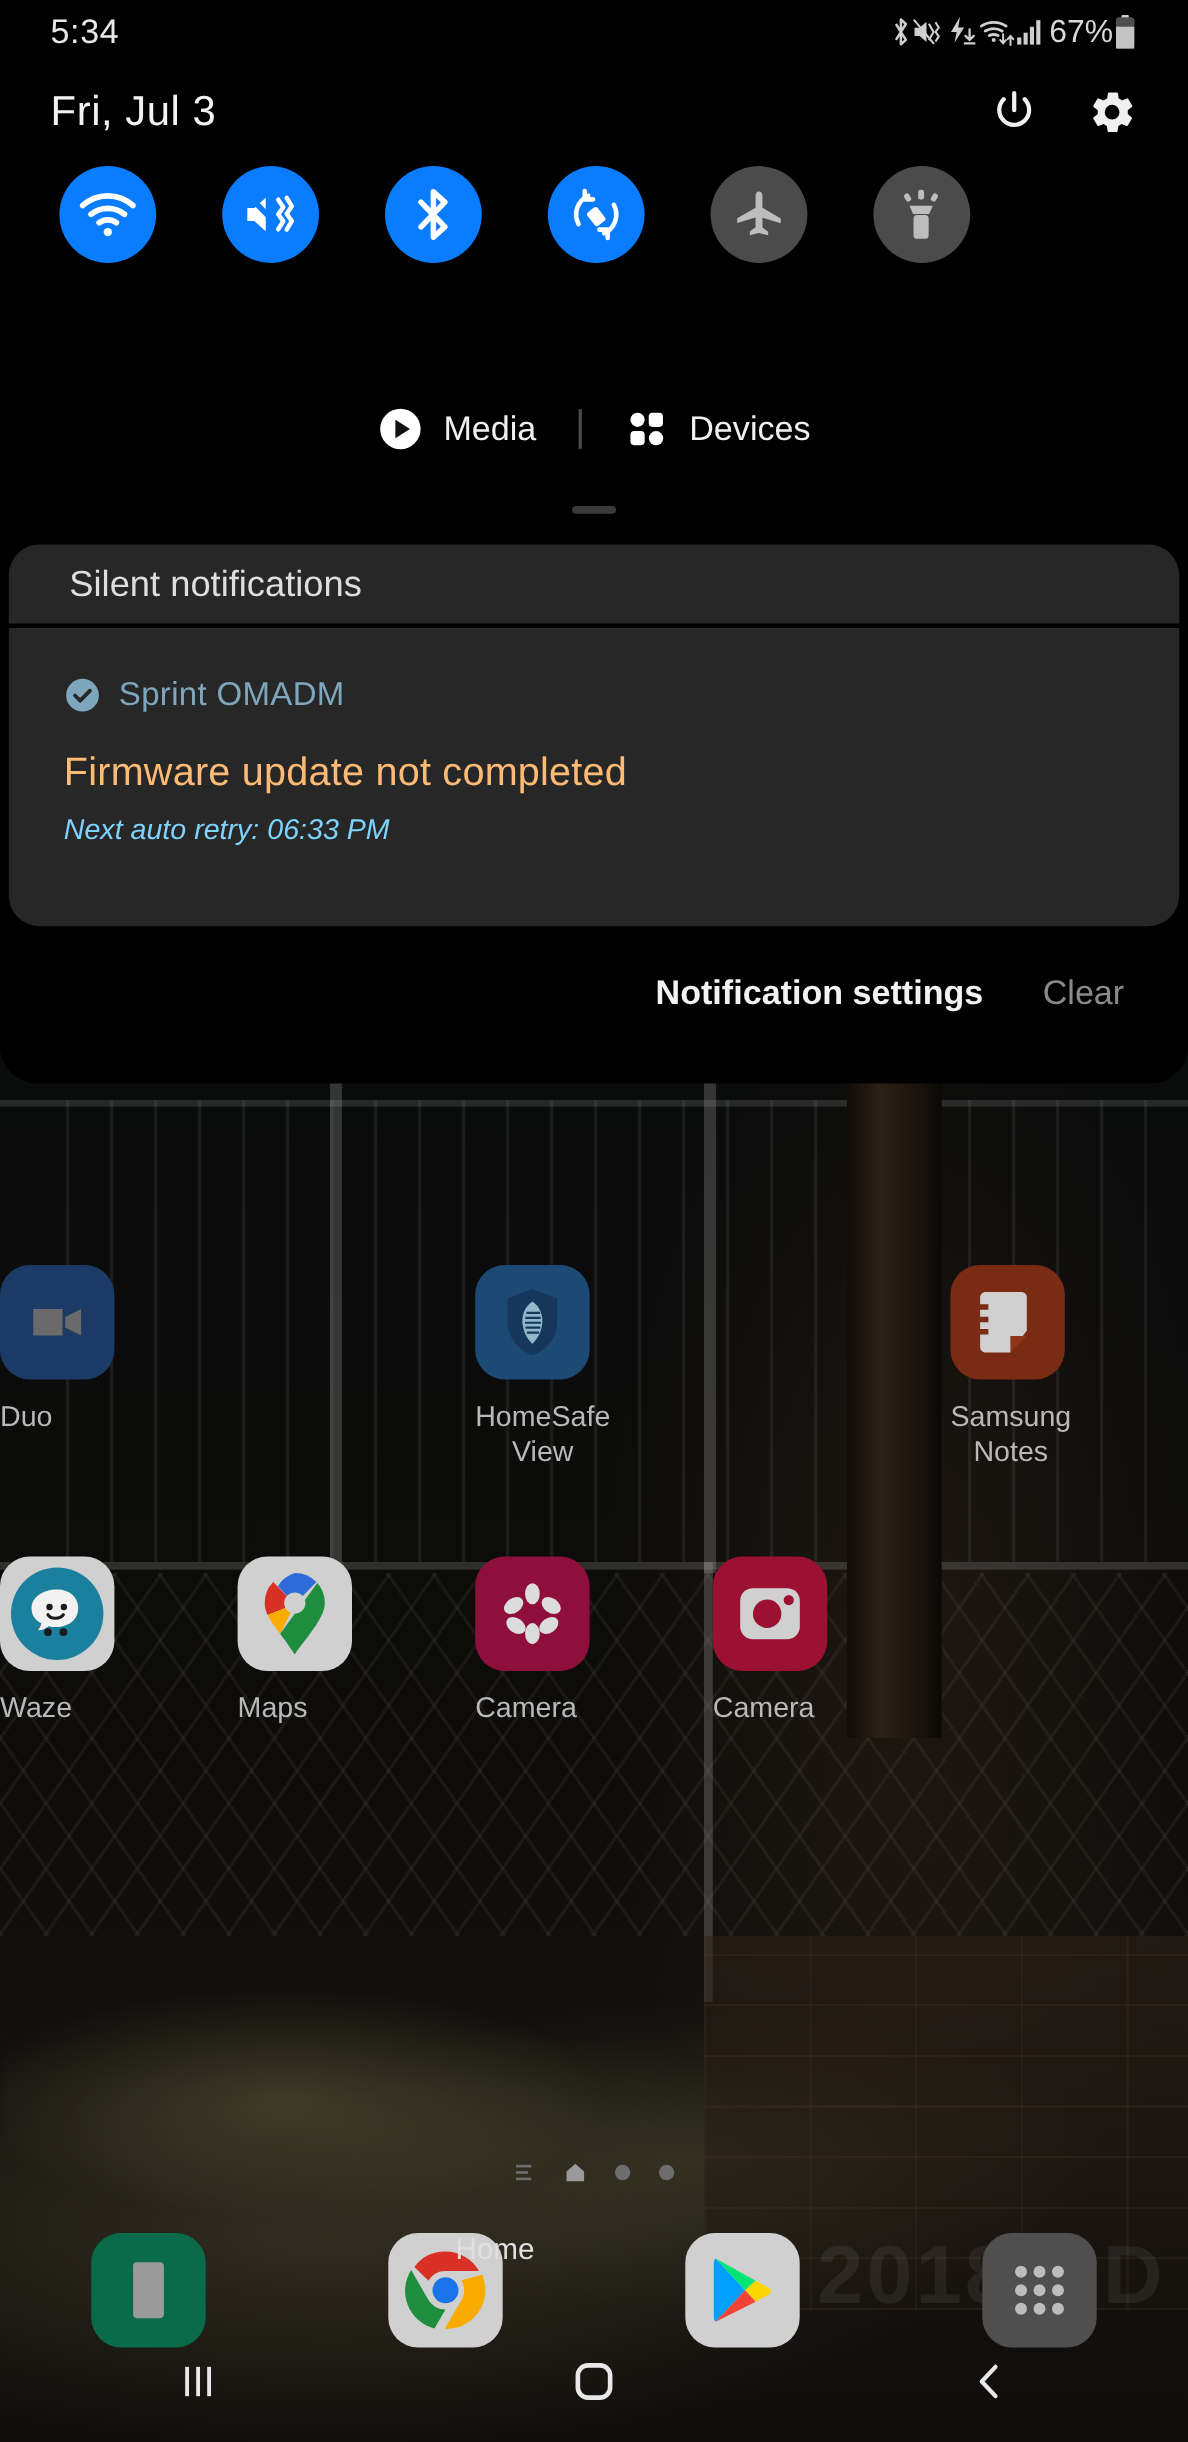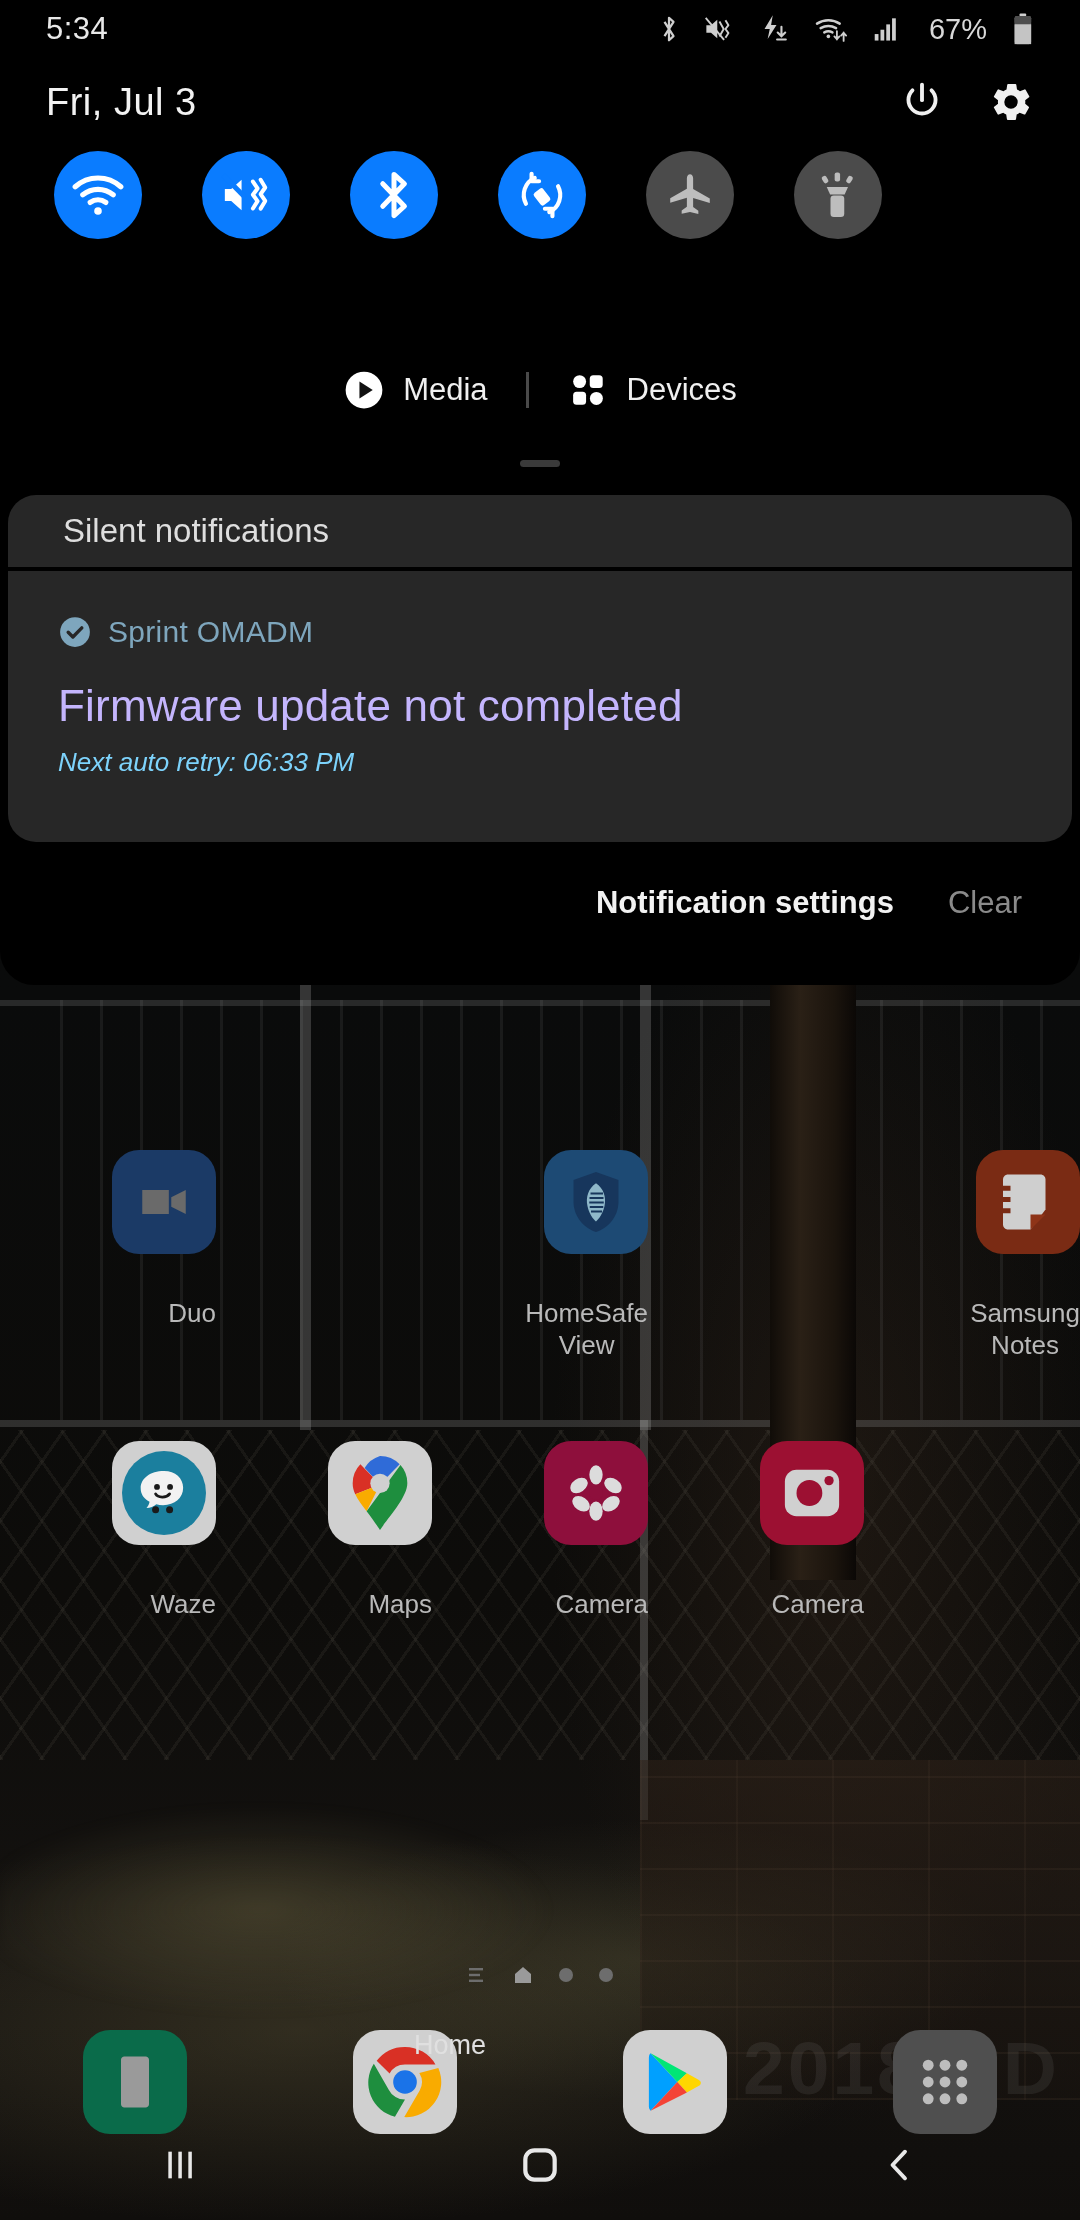--- a/index.html
+++ b/index.html
@@ -47,21 +47,21 @@
 
   
   .shade{ position:absolute; left:0; top:0; width:1080px; height:985px;
     background:#000; border-bottom-left-radius:34px; border-bottom-right-radius:34px;padding-left:36px; }
 
   
   .statusbar{ position:absolute; left:0; top:0; width:1080px; height:58px;
     display:flex; align-items:center; justify-content:space-between;
     padding:0 46px; color:#d6d6d6; }
   .sb-time{ font-size:31px; color:#e8e8e8; letter-spacing:.5px; }
-  .sb-icons{ display:flex; align-items:center; gap:25px; }
+  .sb-icons{ display:flex; align-items:center; gap:0; }
   .sb-icons svg{ display:block; }
   .sb-batt-text{ font-size:29px; color:#d8d8d8; margin-left:4px; }
 
   
   .daterow{ position:absolute; left:0; top:62px; width:1080px; height:80px;
     display:flex; align-items:center; justify-content:space-between; padding:0 46px; }
   .date-text{ font-size:38px; color:#f2f2f2; letter-spacing:.5px; }
   .daterow-icons{ display:flex; align-items:center; gap:44px; }
 
   
@@ -90,33 +90,33 @@
     display:flex; align-items:center; padding-left:55px; }
   .silent-hdr-text{ font-size:33px; color:#dedede; }
   .silent-divider{ position:absolute; left:0; top:567px; width:1080px; height:4px; background:#000; }
 
   
   .notif{ position:absolute; left:8px; top:571px; width:1064px; height:271px;
     background:#272727; border-bottom-left-radius:28px; border-bottom-right-radius:28px;
     padding:44px 50px 0 50px; }
   .notif-app{ display:flex; align-items:center; gap:16px; margin-bottom:24px; }
   .notif-app-name{ font-size:30px; color:#7ea6bd; letter-spacing:.3px; }
-  .notif-title{ font-size:44px; color:#c4b5fd; margin-bottom:16px; letter-spacing:.2px;margin-top:32px; }
+  .notif-title{ font-size:36px; color:#fdba74; margin-bottom:16px; letter-spacing:.2px;margin-top:32px; }
   .notif-body{ font-size:26px; color:#7dd3fc;font-style:italic; }
 
   
   .notif-actions{ position:absolute; left:0; top:858px; width:1080px; height:90px;
     display:flex; align-items:center; justify-content:flex-end; gap:54px; padding-right:58px; }
   .act-settings{ font-size:31px; color:#f2f2f2; font-weight:600; }
   .act-clear{ font-size:31px; color:#8a8a8a; }
 
   
   .homegrid{ position:absolute; left:0; top:1150px; width:1080px; }
   .approw{ display:flex; width:1080px; }
-  .appcell{ width:216px; display:flex; flex-direction:column; align-items:flex-end;gap:26px; }
+  .appcell{ width:216px; display:flex; flex-direction:column; align-items:flex-start; }
   .appicon{ width:104px; height:104px; border-radius:27px;
     display:flex; align-items:center; justify-content:center; overflow:hidden; }
   .applabel{ margin-top:18px; font-size:26px; color:#b9b9b9; text-align:center;
     line-height:1.22; max-width:200px; }
 
   
   .pageind{ position:absolute; left:0; top:1960px; width:1080px; height:30px;
     display:flex; align-items:center; justify-content:center; gap:26px; }
   .pi-dot{ width:14px; height:14px; border-radius:50%; background:#6d6d6d; }
 

